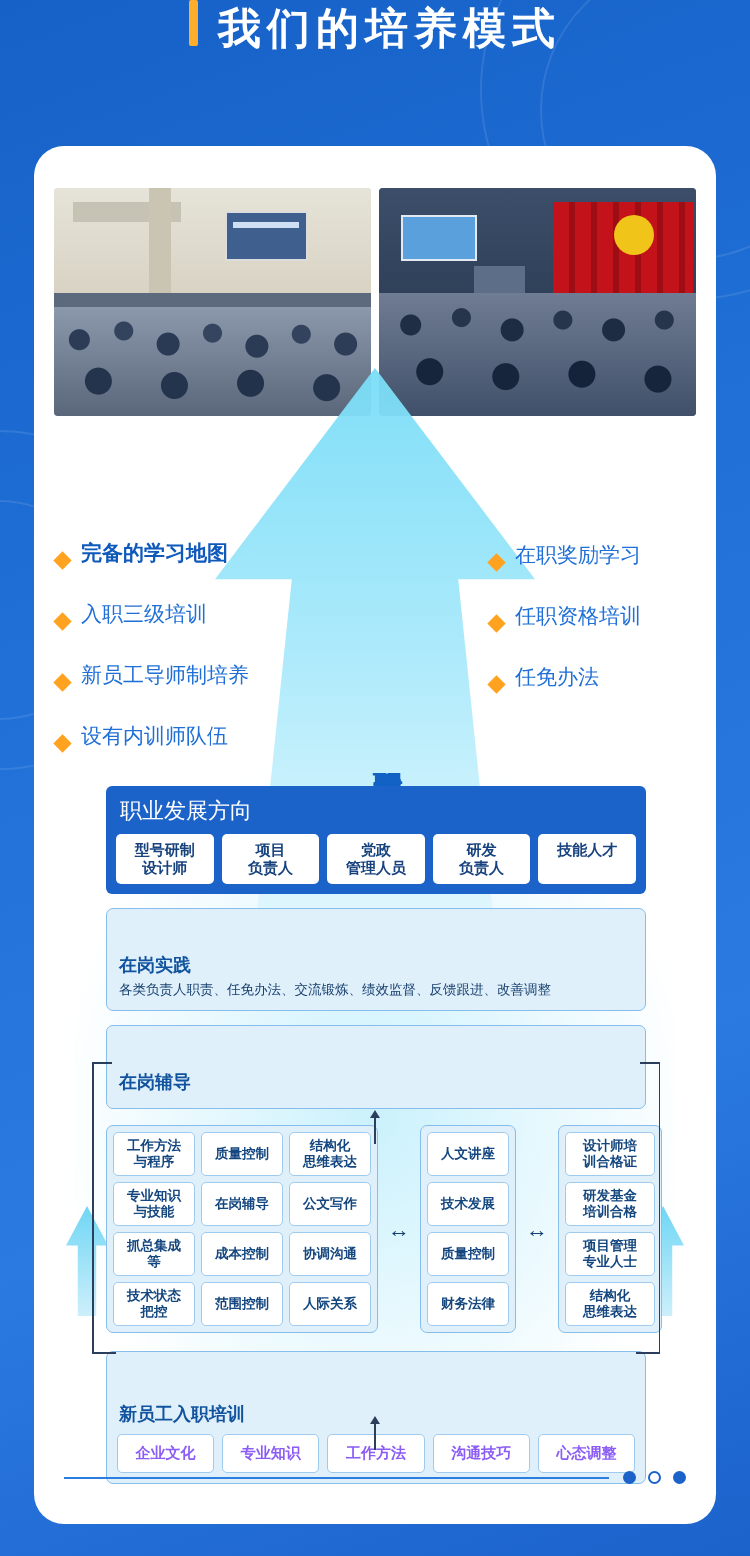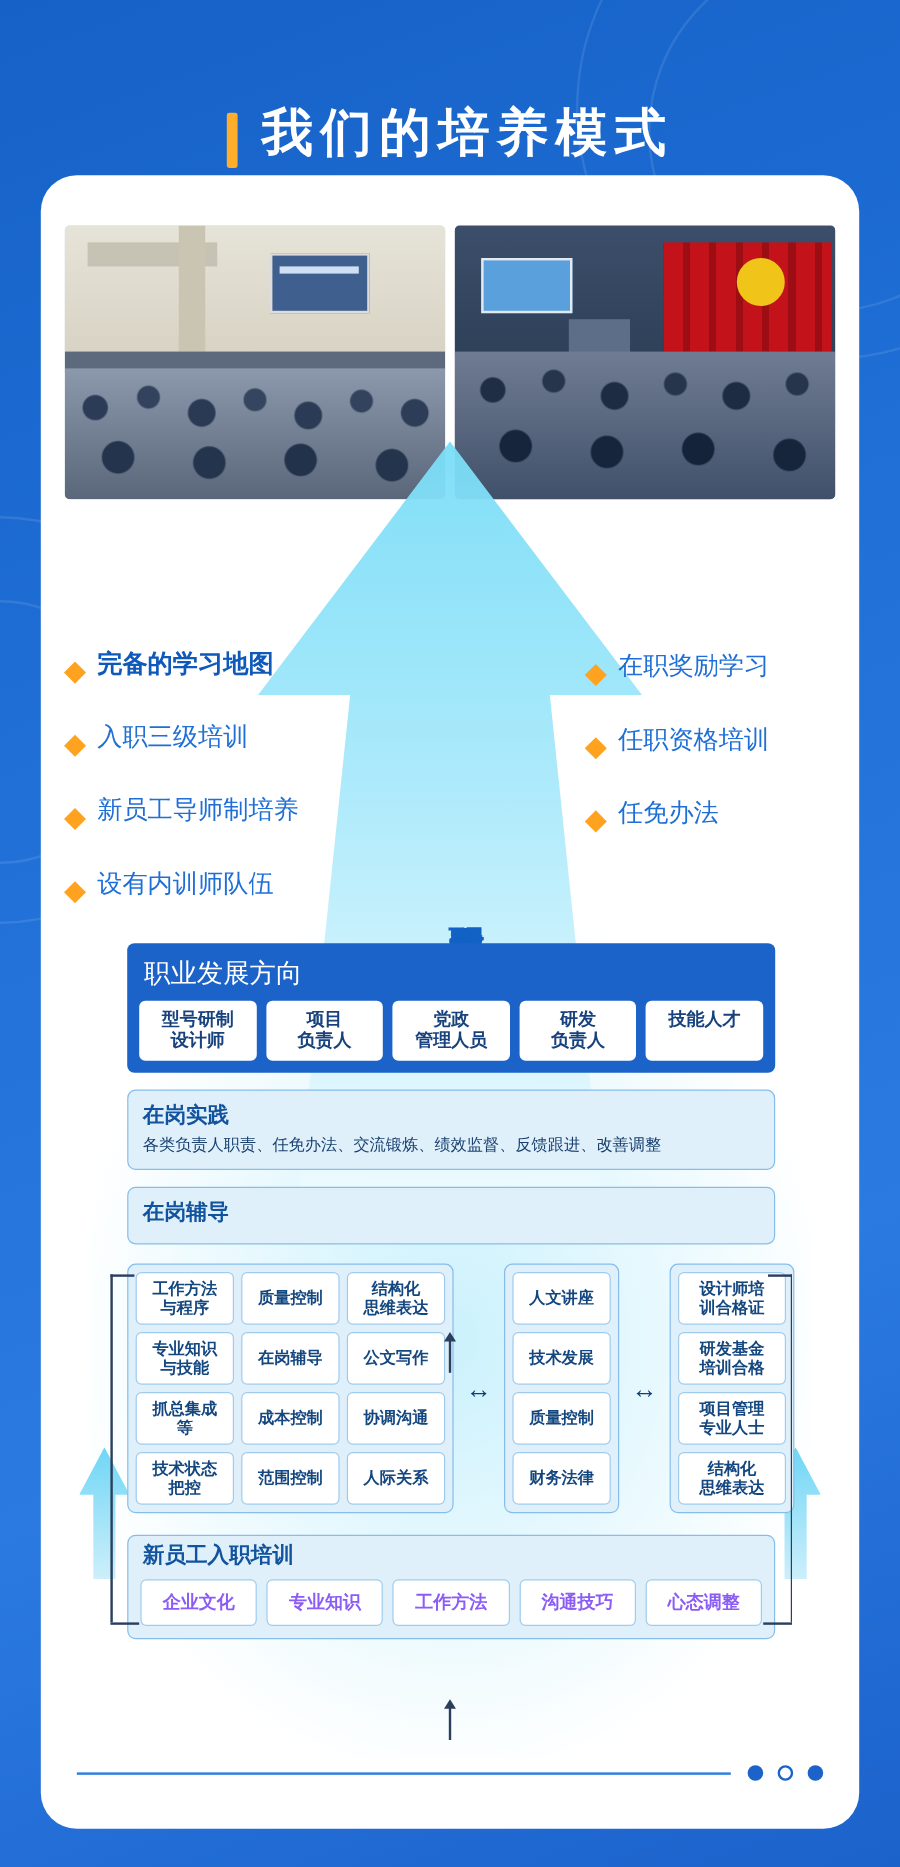--- a/index.html
+++ b/index.html
@@ -21,21 +21,21 @@
   .sw1 { width: 420px; height: 420px; right: -150px; top: -120px; }
   .sw2 { width: 300px; height: 300px; right: -90px; top: -40px; }
   .sw3 { width: 340px; height: 340px; left: -170px; top: 430px; }
   .sw4 { width: 220px; height: 220px; left: -110px; top: 500px; }
 
   
   .header {
     position: relative;
     height: 140px;
     display: flex;
-    align-items: flex-end;
+    align-items: flex-start;
     justify-content: center;
   }
   .header-bar {
     width: 9px; height: 46px;
     background: #ffae2b;
     border-radius: 2px;
     margin-right: 20px;
   }
   .header-title {
     color: #ffffff;
@@ -217,20 +217,21 @@
     border: 1.5px solid #86bdea;
     border-radius: 7px;
     padding: 8px 12px 10px 12px;
     margin-top: 14px;
   }
   .panel-title {
     color: #12539e;
     font-size: 18px;
     font-weight: bold;
     margin-bottom: 4px;
+    margin-top: 36px;
   }
   .panel-desc {
     color: #19406f;
     font-size: 13.5px;
     line-height: 1.4;
   }
 
   .grid-zone {
     margin-top: 16px;
     display: flex;
@@ -269,21 +270,21 @@
     font-size: 22px;
     color: #123f72;
     height: 210px;
   }
 
   .bottom-panel {
     margin-top: 16px;
     background: #dff0fb;
     border: 1.5px solid #86bdea;
     border-radius: 7px;
-    padding: 4px 10px 10px 10px;
+    padding: 14px 10px 10px 10px;
   }
   .bottom-panel .panel-title { margin-bottom: 8px; margin-left: 2px; }
   .bottom-chips { display: flex; gap: 8px; }
   .bchip {
     background: #ffffff;
     border: 1px solid #9ecbee;
     border-radius: 5px;
     flex: 1;
     text-align: center;
     font-size: 15px;

